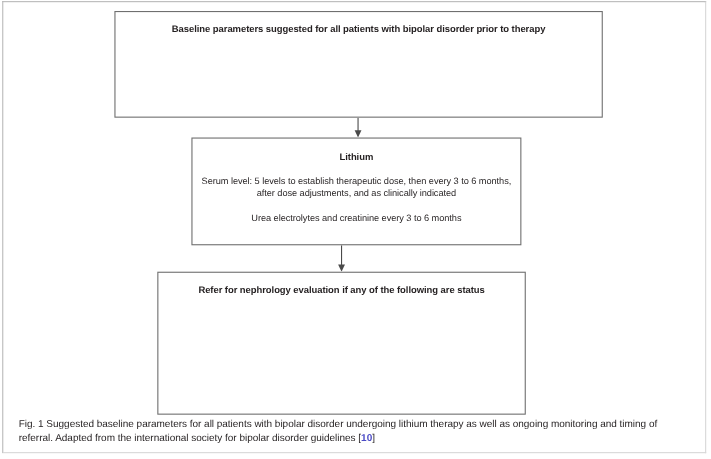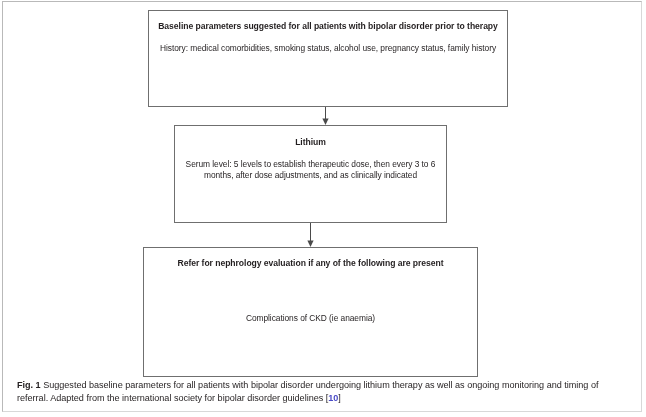--- a/index.html
+++ b/index.html
@@ -57,29 +57,28 @@
     font-size: 8.4px;
     line-height: 11.4px;
     letter-spacing: -0.05px;
   }
   .gap-md { height: 11px; }
 
   
   #node-baseline {
     left: 101px;
     top: 8px;
-    width: 360px;
+    width: 444px;
     height: 97px;
     padding: 10px 9px 0 9px;
-    margin-left: 44px;
   }
   #node-lithium {
     left: 171px;
     top: 123px;
-    width: 273px;
+    width: 300px;
     height: 98px;
     padding: 11px 8px 0 8px;
   }
   #node-refer {
     left: 140px;
     top: 245px;
     width: 335px;
     height: 130px;
     padding: 10px 10px 0 10px;
   }
@@ -106,69 +105,68 @@
     position: absolute;
     left: 14px;
     top: 377px;
     width: 606px;
     font-size: 9.1px;
     line-height: 12.7px;
     color: #231f20;
     letter-spacing: -0.02px;
   }
   #caption .fig-label {
-    font-weight: bold;
+    font-weight: normal;
   }
   #caption .cite-link {
     color: #4b4bc6;
     font-weight: bold;
   }
 </style>
 </head>
 <body>
 
 <div id="figure-frame">
 
   <div id="flowchart">
 
     <div class="node" id="node-baseline">
       <div class="node-title">Baseline parameters suggested for all patients with bipolar disorder prior to therapy</div>
       <div class="gap-md"></div>
-      <div class="node-line">History: medical comorbidities, smoking status, alcohol use, pregnancy status, family history</div>
       <div class="gap-md"></div>
     </div>
 
     <div class="connector" id="connector-1">
       <svg width="11" height="18" viewBox="0 0 11 18" aria-hidden="true">
         <line x1="5.5" y1="0" x2="5.5" y2="12.5" stroke="#4a4a4a" stroke-width="1"></line>
         <polygon points="5.5,18 2.4,11.5 8.6,11.5" fill="#4a4a4a"></polygon>
       </svg>
     </div>
 
     <div class="node" id="node-lithium">
       <div class="node-title">Lithium</div>
       <div class="gap-md"></div>
       <div class="node-line">Serum level: 5 levels to establish therapeutic dose, then every 3 to 6 months, after dose adjustments, and as clinically indicated</div>
       <div class="gap-md"></div>
+      <div class="node-line">Urea electrolytes and creatinine every 3 to 6 months</div>
     </div>
 
     <div class="connector" id="connector-2">
       <svg width="11" height="24" viewBox="0 0 11 24" aria-hidden="true">
         <line x1="5.5" y1="0" x2="5.5" y2="18.5" stroke="#4a4a4a" stroke-width="1"></line>
         <polygon points="5.5,24 2.4,17.5 8.6,17.5" fill="#4a4a4a"></polygon>
       </svg>
     </div>
 
     <div class="node" id="node-refer">
-      <div class="node-title">Refer for nephrology evaluation if any of the following are present</div>
+      <div class="node-title">Refer for nephrology evaluation if any of the following are status</div>
       <div class="gap-md"></div>
       <div class="gap-md"></div>
       <div class="gap-md"></div>
       <div class="gap-md"></div>
-      <div class="node-line">Complications of CKD (ie anaemia)</div>
     </div>
 
   </div>
 
   <div id="caption">
     <span class="fig-label">Fig. 1</span><span>&nbsp;</span><span>Suggested baseline parameters for all patients with bipolar disorder undergoing lithium therapy as well as ongoing monitoring and timing of referral. Adapted from the international society for bipolar disorder guidelines [</span><span class="cite-link">10</span><span>]</span>
   </div>
 
 </div>
 

